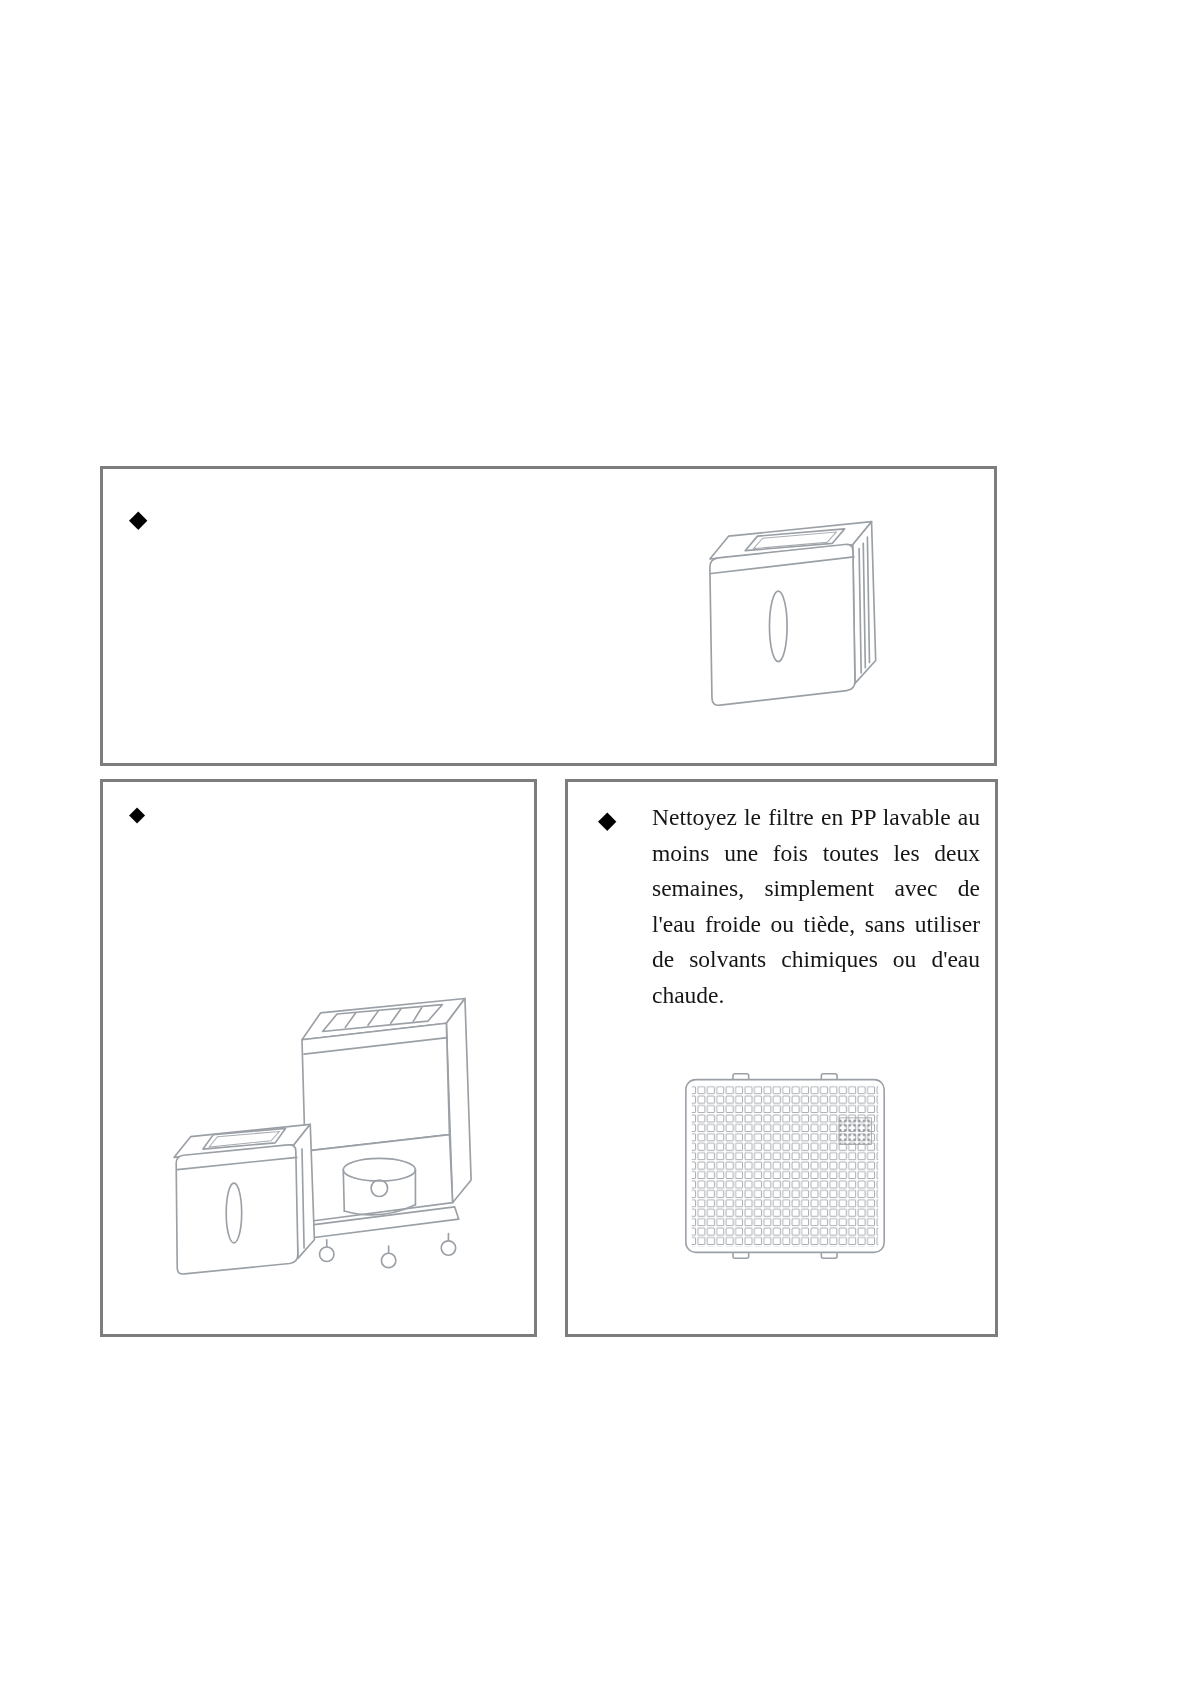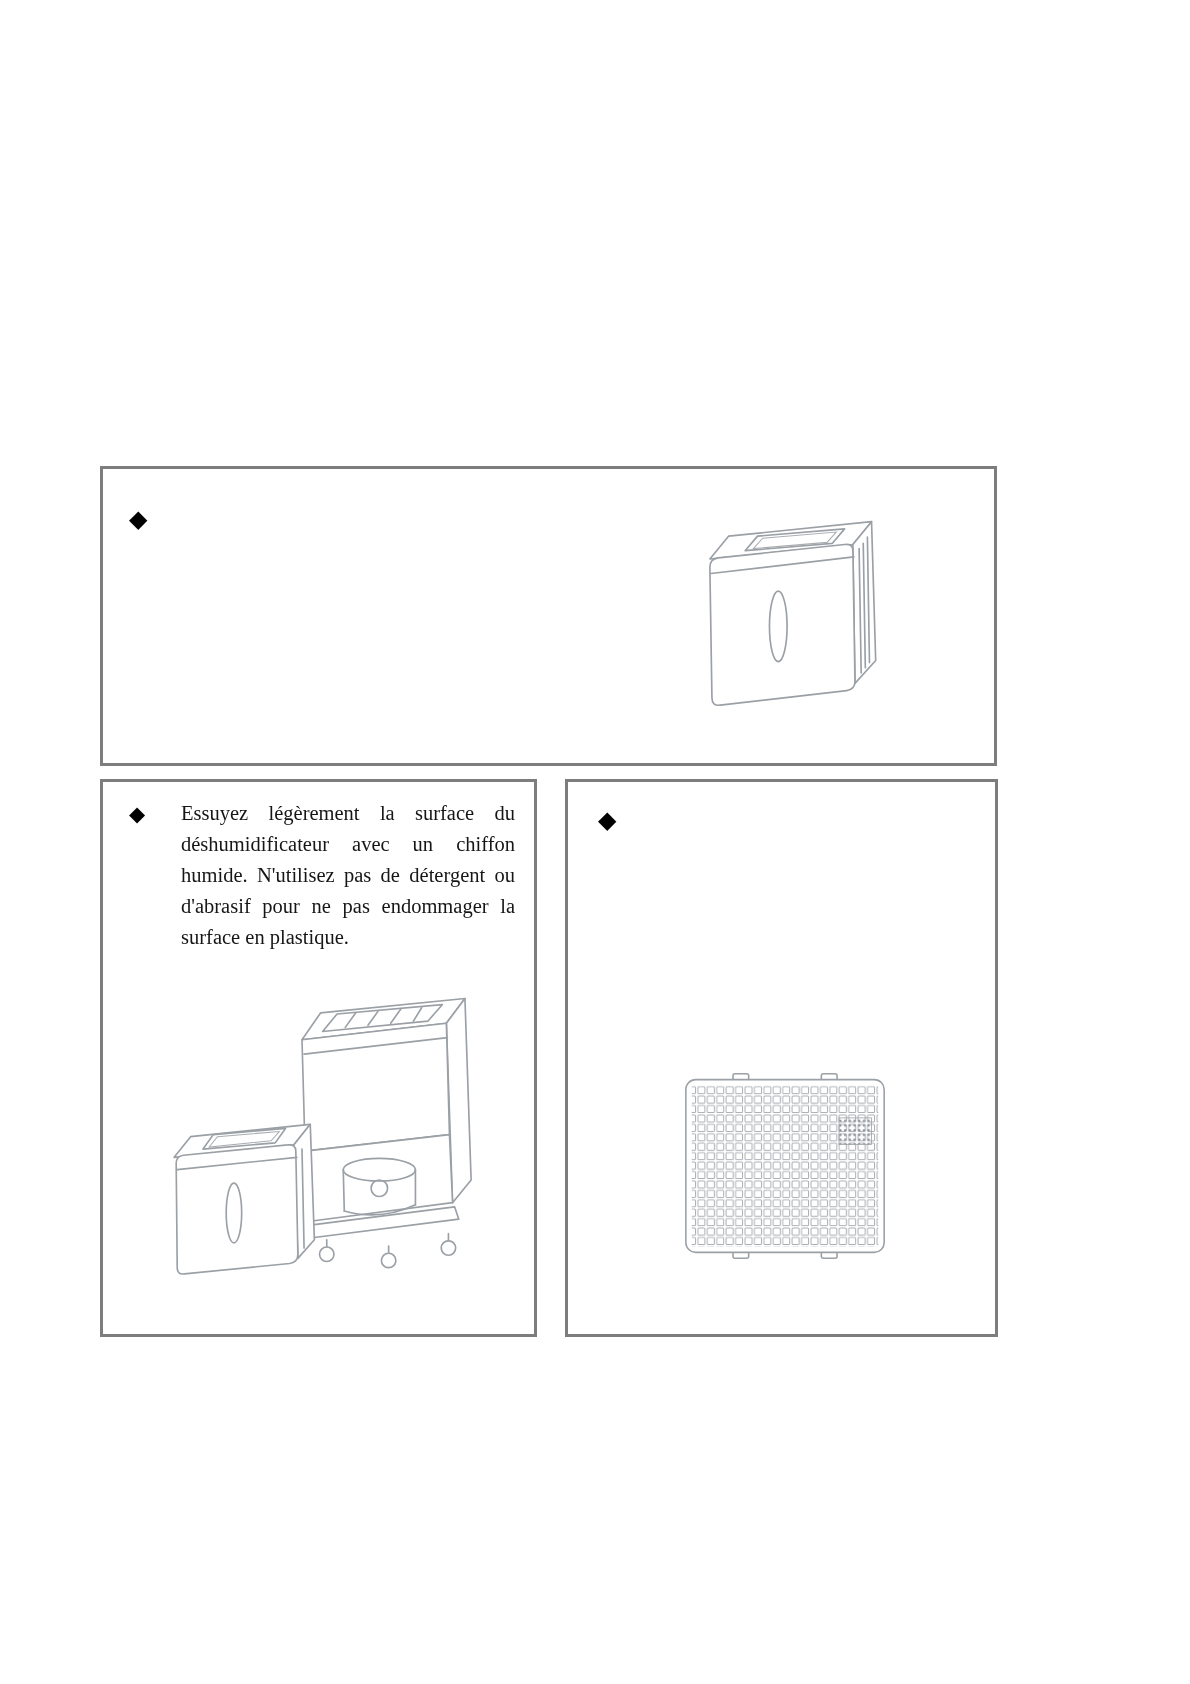--- a/index.html
+++ b/index.html
@@ -74,21 +74,20 @@
       <path class="face" d="M24,58 Q24,50 32,49 L154,36 Q162,35 162,42 L164,168 Q164,176 156,177 L34,191 Q26,192 26,184 Z"></path>
 
       <path class="line" d="M25,64 Q95,56 163,48"></path>
 
       <ellipse class="line" cx="90" cy="115" rx="8.5" ry="34"></ellipse>
     </svg>
   </section>
 
   <section class="box box-left">
     <span class="bullet bullet-left">◆</span>
-    <p class="para para-left">Essuyez légèrement la surface du déshumidificateur avec un chiffon humide. N'utilisez pas de détergent ou d'abrasif pour ne pas endommager la surface en plastique.</p>
 
     <svg class="art art-dehumid" viewBox="0 0 360 320" role="img" aria-label="dehumidifier-with-removed-tank-line-drawing">
 
       <path class="face" d="M148,56 L166,30 L306,16 L288,40 Z"></path>
       <path class="face" d="M168,48 L182,31 L284,22 L270,38 Z"></path>
       <path class="line" d="M190,44 L200,30"></path>
       <path class="line" d="M212,42 L222,28"></path>
       <path class="line" d="M234,40 L244,26"></path>
       <path class="line" d="M256,38 L264,25"></path>
 
@@ -119,20 +118,21 @@
       <path class="face" d="M140,158 L156,138 L160,250 L144,268 Z"></path>
       <path class="line" d="M148,162 L150,258"></path>
       <path class="face" d="M26,176 Q26,169 33,168 L134,158 Q142,157 142,164 L144,264 Q144,272 136,273 L34,283 Q27,284 27,277 Z"></path>
       <path class="line" d="M27,182 Q85,176 143,170"></path>
       <ellipse class="line" cx="82" cy="224" rx="7.5" ry="29"></ellipse>
     </svg>
   </section>
 
   <section class="box box-right">
     <span class="bullet bullet-right">◆</span>
+    <p class="para para-right">Nettoyez le filtre en PP lavable au moins une fois toutes les deux semaines, simplement avec de l'eau froide ou tiède, sans utiliser de solvants chimiques ou d'eau chaude.</p>
 
     <svg class="art art-filter" viewBox="0 0 220 202" role="img" aria-label="washable-pp-filter-line-drawing">
       <defs>
         <pattern id="fcell" width="9.6" height="9.6" patternUnits="userSpaceOnUse">
           <rect x="1" y="1" width="7.2" height="7.2" rx="1" fill="none" stroke="#a9adb2" stroke-width="1"></rect>
         </pattern>
         <pattern id="fdots" width="4.8" height="4.8" patternUnits="userSpaceOnUse">
           <circle cx="2.2" cy="2.2" r="1.2" fill="#8b9096"></circle>
         </pattern>
       </defs>

